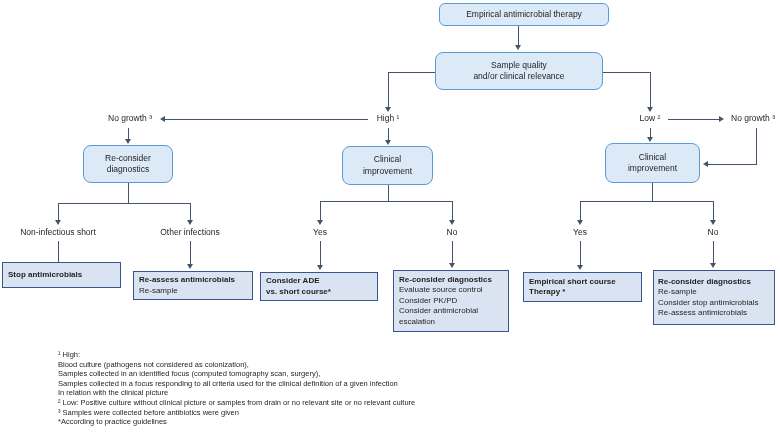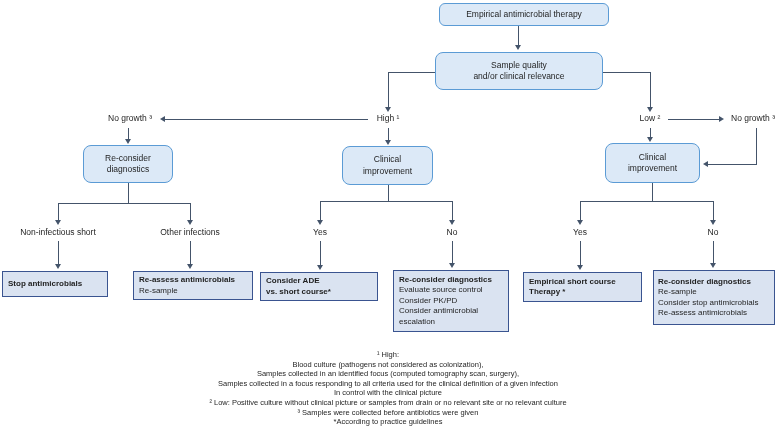--- a/index.html
+++ b/index.html
@@ -35,21 +35,21 @@
   }
   .h-line,.v-line{position:absolute;background:var(--line);}
   .h-line{height:1px;}
   .v-line{width:1px;}
   .arr{position:absolute;width:0;height:0;}
   .arr-down{border-left:3px solid transparent;border-right:3px solid transparent;border-top:5px solid var(--line);}
   .arr-left{border-top:3px solid transparent;border-bottom:3px solid transparent;border-right:5px solid var(--line);}
   .arr-right{border-top:3px solid transparent;border-bottom:3px solid transparent;border-left:5px solid var(--line);}
   .footnotes{
     position:absolute;left:58px;top:350px;width:660px;
-    font-size:7.5px;line-height:9.6px;text-align:center;
+    font-size:7.5px;line-height:9.6px;
   }
 </style>
 </head>
 <body>
 
 <div class="canvas">
 
   <div class="rounded-box" style="left:433px;top:3px;width:170px;height:23px;border-radius:6px;margin-left:6px;">
     <div>Empirical antimicrobial therapy</div>
   </div>
@@ -143,21 +143,21 @@
   <div class="arr arr-down" style="left:187px;top:264px;"></div>
   <div class="v-line" style="left:320px;top:241px;height:24px;"></div>
   <div class="arr arr-down" style="left:317px;top:265px;"></div>
   <div class="v-line" style="left:452px;top:241px;height:22px;"></div>
   <div class="arr arr-down" style="left:449px;top:263px;"></div>
   <div class="v-line" style="left:580px;top:241px;height:24px;"></div>
   <div class="arr arr-down" style="left:577px;top:265px;"></div>
   <div class="v-line" style="left:713px;top:241px;height:22px;"></div>
   <div class="arr arr-down" style="left:710px;top:263px;"></div>
 
-  <div class="rect-box" style="left:2px;top:271px;width:106px;height:26px;">
+  <div class="rect-box" style="left:2px;top:262px;width:119px;height:26px;">
     <div class="b">Stop antimicrobials</div>
   </div>
 
   <div class="rect-box" style="left:133px;top:271px;width:120px;height:29px;">
     <div class="b">Re-assess antimicrobials</div>
     <div>Re-sample</div>
   </div>
 
   <div class="rect-box" style="left:260px;top:272px;width:118px;height:29px;">
     <div class="b">Consider ADE</div>
@@ -181,19 +181,19 @@
     <div>Re-sample</div>
     <div>Consider stop antimicrobials</div>
     <div>Re-assess antimicrobials</div>
   </div>
 
   <div class="footnotes">
     <div>¹ High:</div>
     <div>Blood culture (pathogens not considered as colonization),</div>
     <div>Samples collected in an identified focus (computed tomography scan, surgery),</div>
     <div>Samples collected in a focus responding to all criteria used for the clinical definition of a given infection</div>
-    <div>In control with the clinical picture</div>
+    <div>In relation with the clinical picture</div>
     <div>² Low: Positive culture without clinical picture or samples from drain or no relevant site or no relevant culture</div>
     <div>³ Samples were collected before antibiotics were given</div>
     <div>*According to practice guidelines</div>
   </div>
 
 </div>
 
 </body></html>

